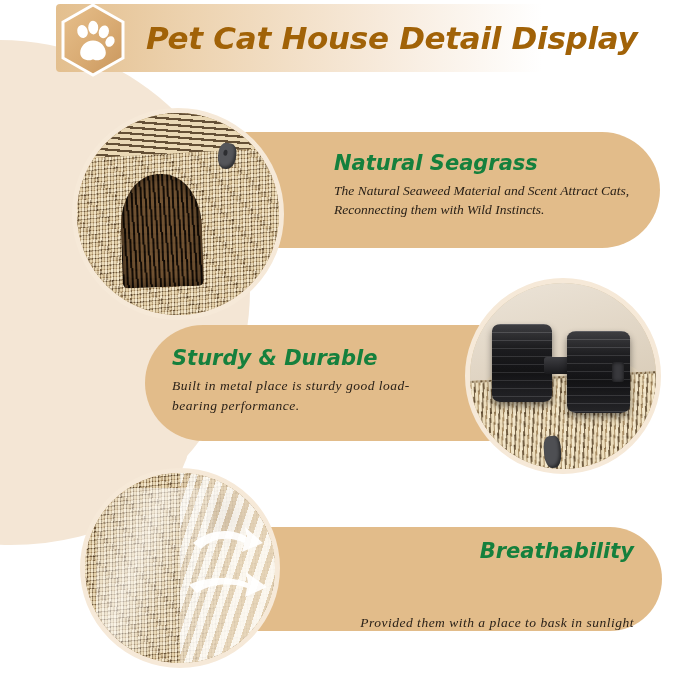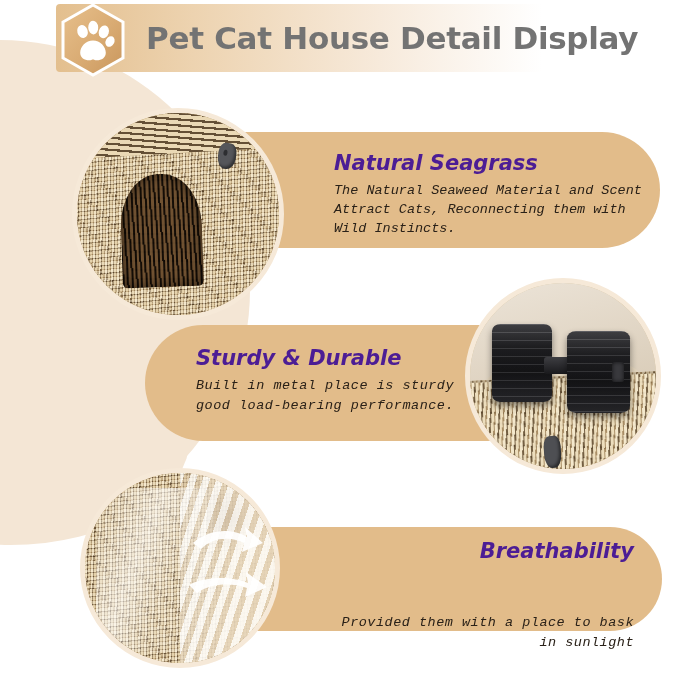--- a/index.html
+++ b/index.html
@@ -37,24 +37,25 @@
     background:linear-gradient(90deg,#e3bf8e 0%,#edd3b0 22%,#f7eadb 52%,#ffffff 78%,#ffffff 100%);
     border-radius:4px;
     z-index:2;
   }
   #header-title {
     position:absolute;
     left:146px; top:13px;
     width:520px; height:50px;
     z-index:4;
     font-family:"DejaVu Sans", sans-serif;
+    font-style:italic;
     font-weight:bold;
     font-size:31px;
     letter-spacing:-0.3px;
-    color:#737373;
+    color:#a16207;
     line-height:50px;
     white-space:nowrap;
   }
 
   
   #hex-badge {
     position:absolute;
     left:55px; top:2px;
     width:76px; height:76px;
     z-index:5;
@@ -82,34 +83,34 @@
     width:512px; height:104px;
     border-radius:52px;
   }
 
   .txtwrap { position:absolute; z-index:6; }
   .feat-title {
     font-family:"DejaVu Sans", sans-serif;
     font-style:italic;
     font-weight:bold;
     font-size:21px;
-    color:#4c1d95;
+    color:#15803d;
     line-height:27px;
     white-space:nowrap;
     margin-bottom:4px;
   }
   .feat-desc {
-    font-family:Liberation Mono, monospace;
+    font-family:Liberation Serif, serif;
     font-style:italic;
     font-size:13.5px;
     color:#2a2118;
     line-height:19px;
   }
   #txt-1 { left:334px; top:150px; width:310px; }
-  #txt-2 { left:172px; top:345px; width:265px;margin-left:24px; }
+  #txt-2 { left:172px; top:345px; width:265px; }
   #txt-2 .feat-desc { letter-spacing:0.5px; line-height:20px; }
   #txt-3 { left:334px; top:538px; width:300px;text-align:right; }
   #txt-3 .feat-desc { letter-spacing:0.5px; line-height:20px;margin-top:48px; }
 
   
   .photo-circle {
     position:absolute;
     border-radius:50%;
     overflow:hidden;
     z-index:7;

